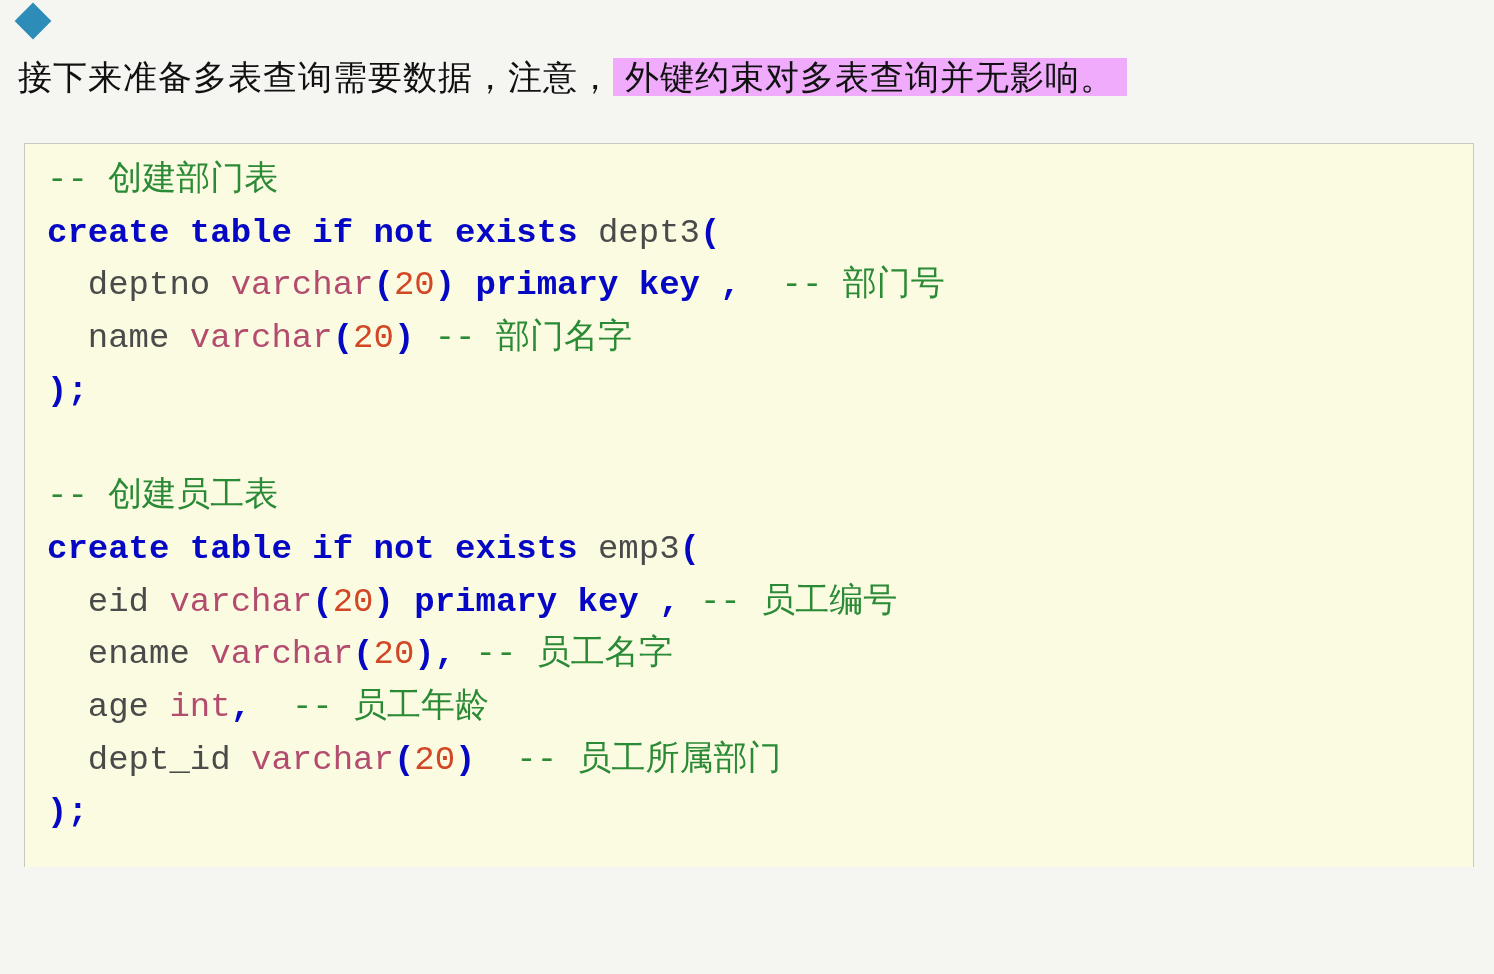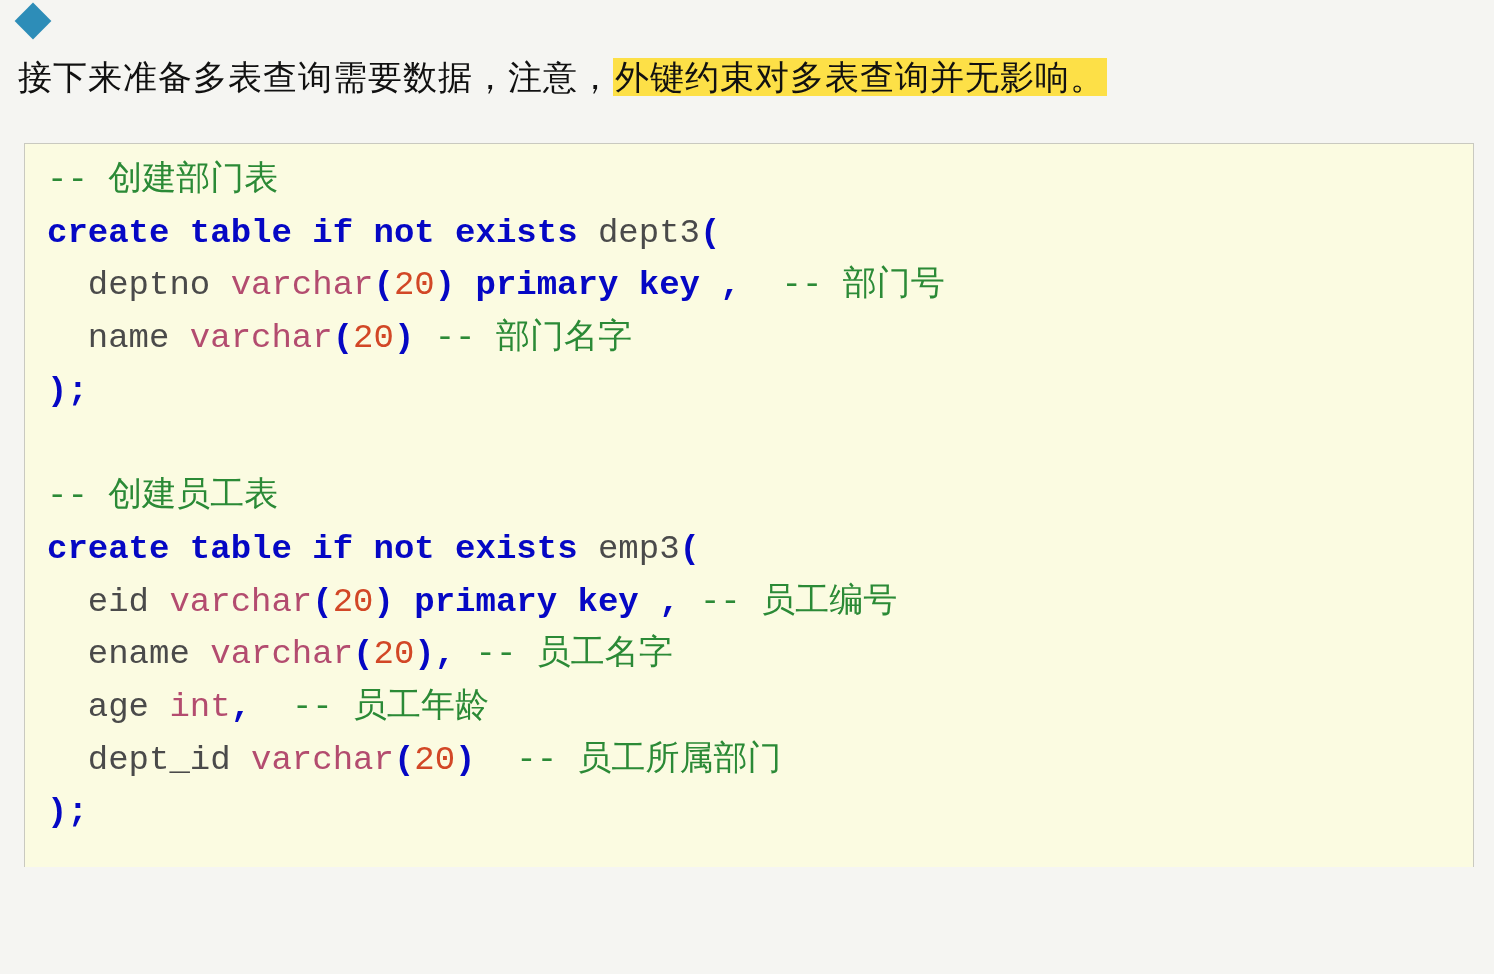--- a/index.html
+++ b/index.html
@@ -34,22 +34,22 @@
     letter-spacing: 2px;
   }
   .intro {
     font-size: 34px;
     color: #111;
     margin: 8px 0 40px 2px;
     line-height: 1.5;
     letter-spacing: 1px;
   }
   .hl {
-    background: #fde047;
-    padding: 0 2px;
+    background: #f0abfc;
+    padding: 0 12px;
   }
   .codeblock {
     margin: 0 4px 0 8px;
     background: #fbfbe1;
     border: 1px solid #c9c9c0;
     border-bottom: none;
     padding: 10px 22px 28px 22px;
     font-family: "Courier New", Consolas, monospace;
     font-size: 34px;
     line-height: 1.55;

